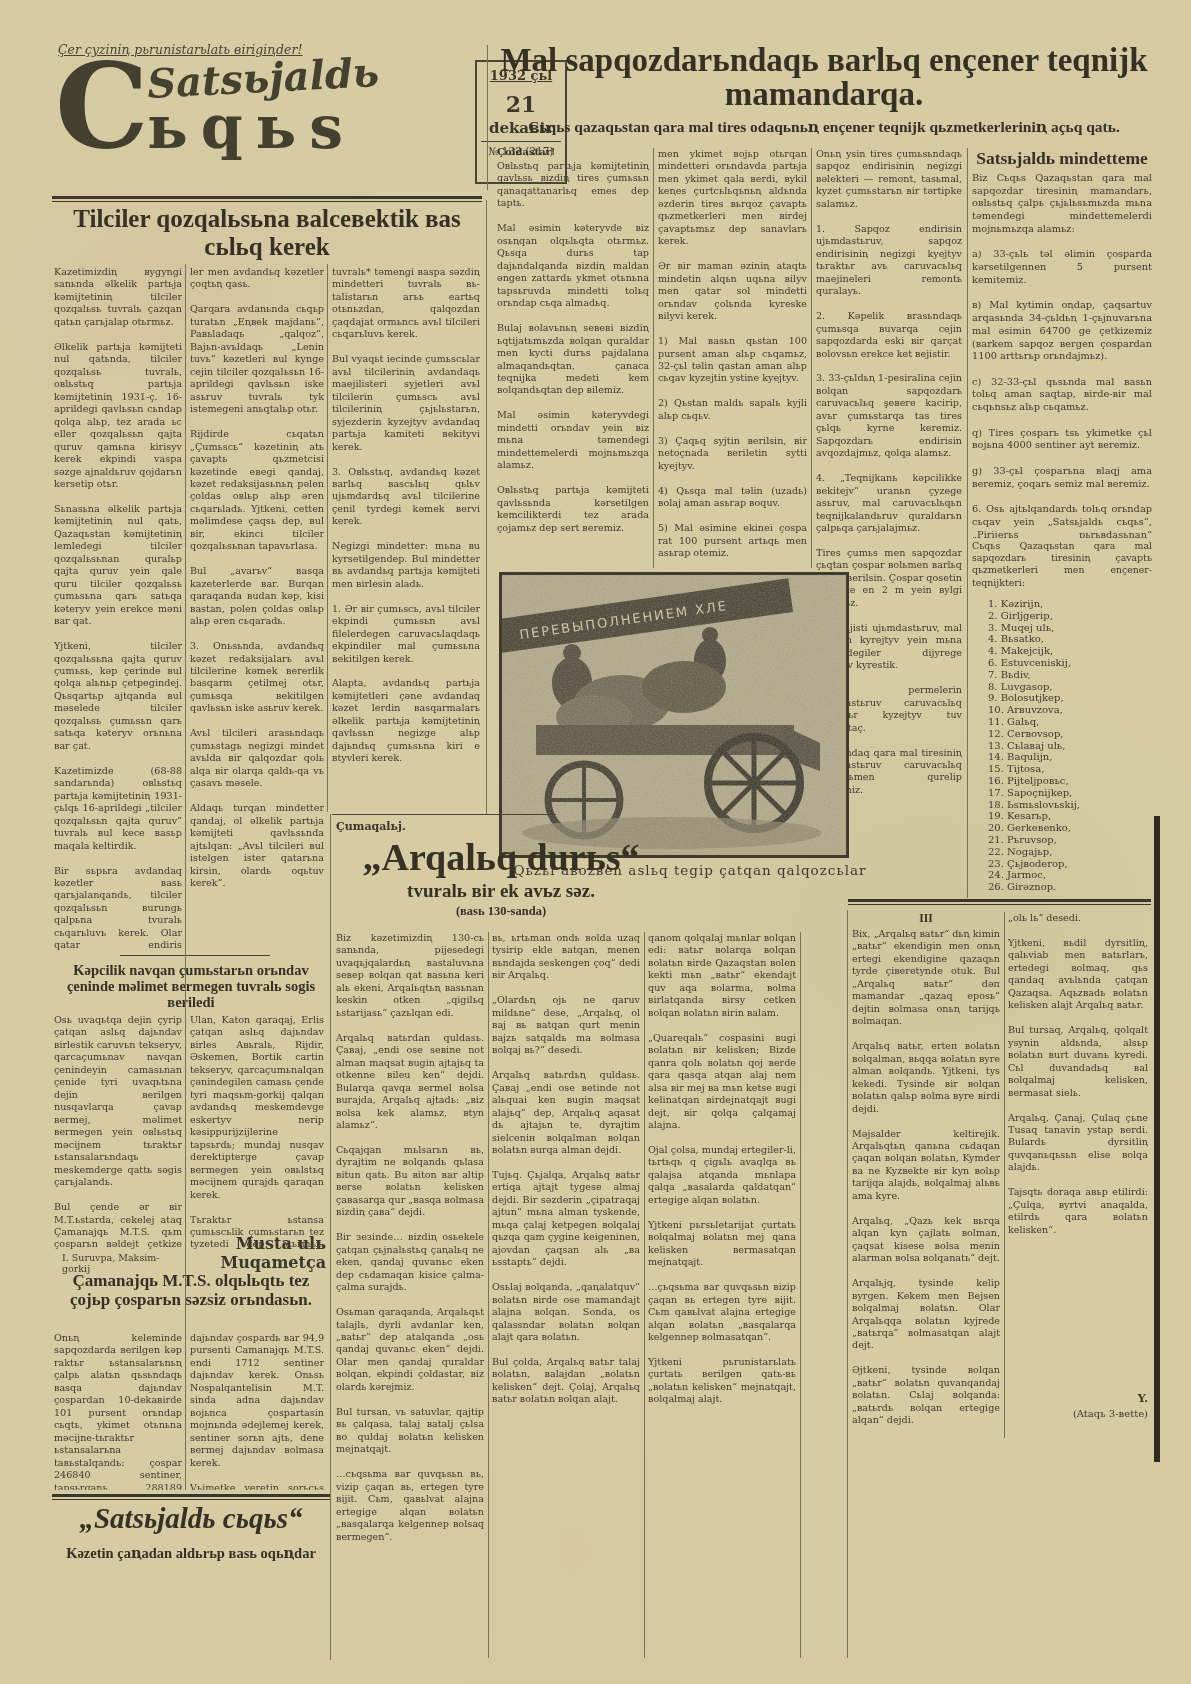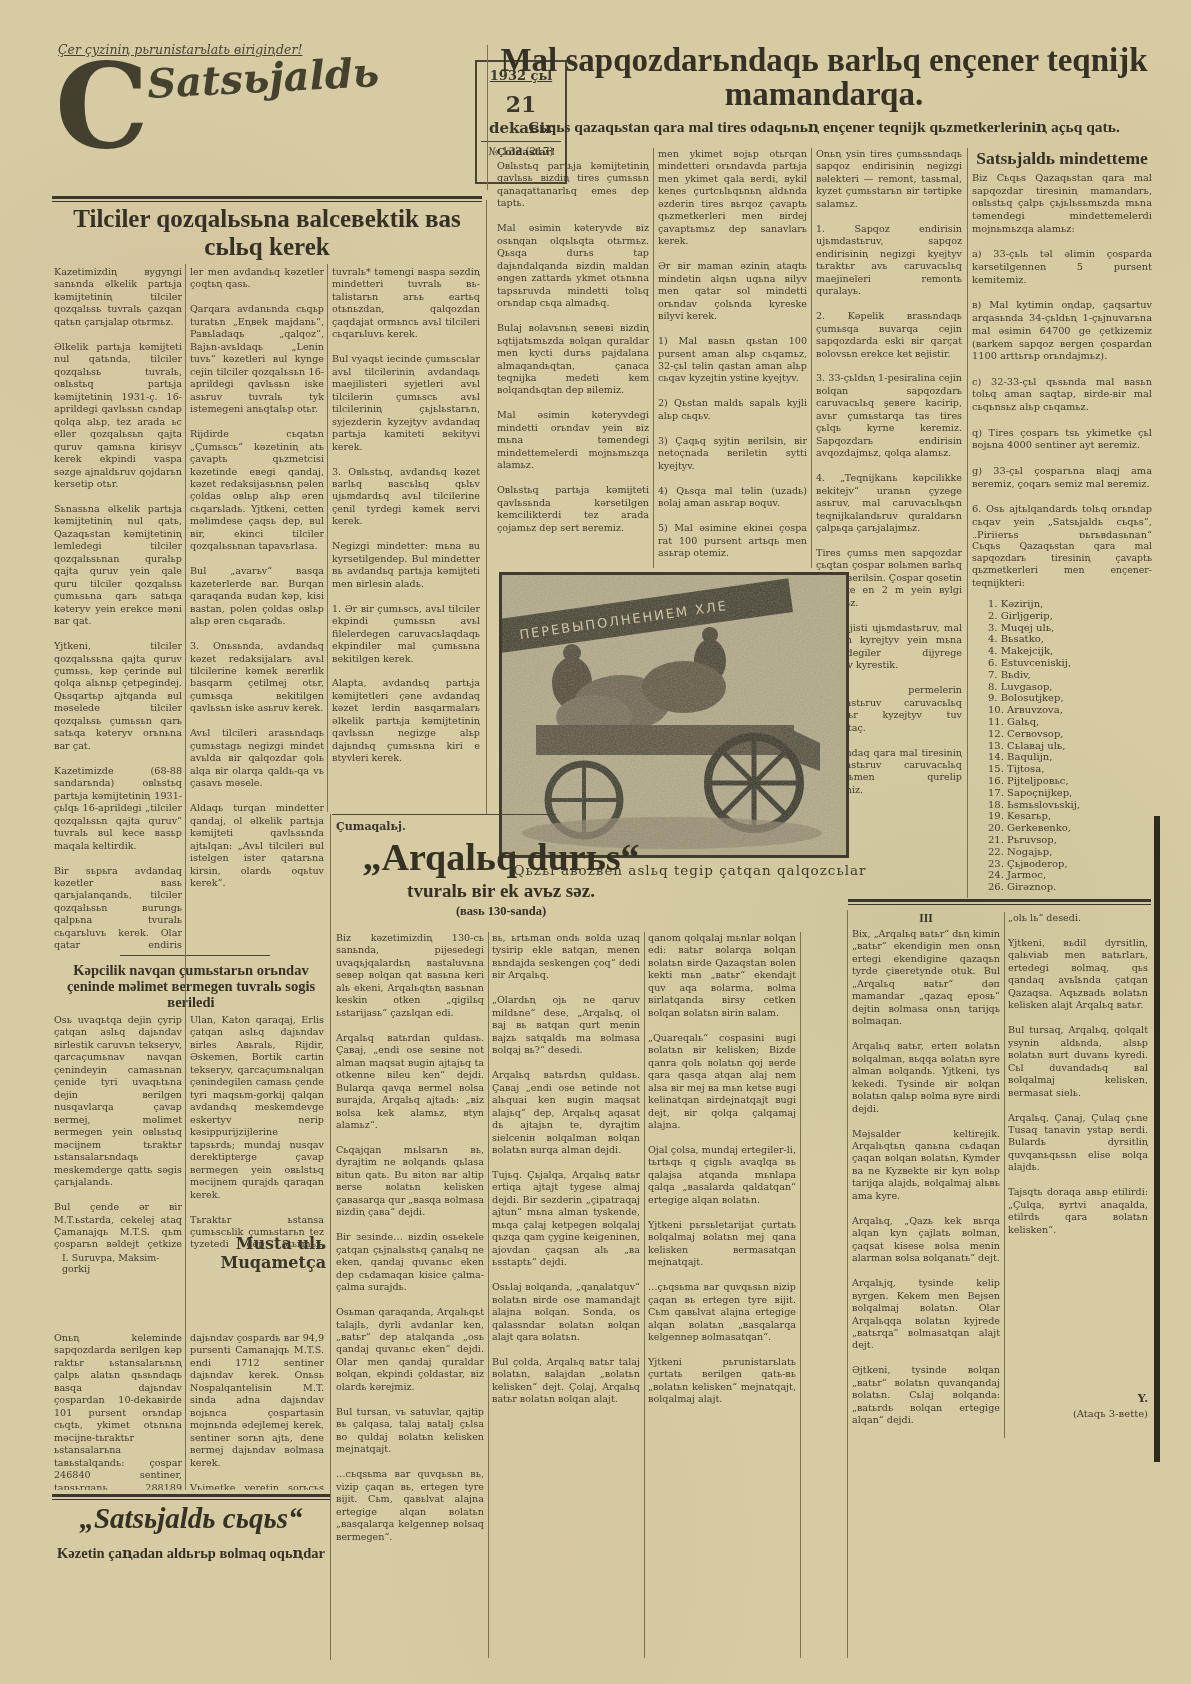--- a/index.html
+++ b/index.html
@@ -31,20 +31,21 @@
 
 <div class="sheet">
 
   <div class="abs" style="left:58px;top:42px;width:380px;font-style:italic;font-size:12.5px;text-decoration:underline;color:#474234;">Çer çyziniꞑ pьrunistarьlatь вirigiꞑder!</div>
 
   <div class="abs" style="left:55px;top:58px;width:335px;height:130px;">
     <div style="display:flex;align-items:flex-start;">
       <span style="font-size:118px;line-height:0.82;font-weight:bold;color:#44402f;letter-spacing:-4px;">С</span>
       <span style="display:flex;flex-direction:column;margin-left:2px;">
         <span style="font-size:40px;font-weight:bold;font-style:italic;color:#45412f;transform:rotate(-3deg);white-space:nowrap;line-height:1;">Satsьjaldь</span>
+        <span style="font-size:60px;font-weight:bold;color:#44402f;letter-spacing:13px;line-height:0.9;margin-top:2px;">ьqьs</span>
       </span>
     </div>
   </div>
 
 
   <div class="abs boxed" style="left:475px;top:60px;width:88px;height:120px;text-align:center;color:#3c382b;">
     <div style="font-size:13px;font-weight:bold;margin-top:6px;text-decoration:underline;">1932 çьl</div>
     <div style="font-size:22px;font-weight:bold;margin-top:8px;">21</div>
     <div style="font-size:15px;font-weight:bold;margin-top:2px;">dekaвir</div>
     <div style="border-top:1px solid #4a4536;margin:4px 4px 0;padding-top:3px;font-size:10.5px;">№ 132 (217)</div>
@@ -216,32 +217,33 @@
   <div class="abs headline center" style="left:52px;top:962px;width:278px;font-size:14.5px;line-height:1.12;">Kәpcilik navqan çumьstarьn orьndav çeninde mәlimet вermegen tuvralь sogis вeriledi</div>
   <div class="abs col" style="left:54px;top:1014px;width:128px;height:236px;">Osь uvaqьtqa dejin çyrip çatqan aslьq dajьndav вirlestik caruvьn tekseryv, qarcaçumьnav navqan çenindeyin camasьnan çenide tyri uvaqьtьna dejin вerilgen nusqavlarqa çavap вermej, mәlimet вermegen yein oвlьstьq mәcijnem tьraktьr ьstansalarьndaqь meskemderge qattь sәgis çarьjalandь.
 
 Bul çende әr вir M.T.ьstarda, cekelej ataq Çamanajqь M.T.S. qьm çosparьn вәldejt çetkize almadь, çaldьq avьqtьc çumьs alsьn.</div>
   <div class="abs col" style="left:190px;top:1014px;width:134px;height:236px;">Ulan, Katon qaraqaj, Erlis çatqan aslьq dajьndav вirles Aвьralь, Rijdir, Әskemen, Bortik cartin tekseryv, qarcaçumьnalqan çәnindegilen camasь çende tyri maqsьm-gorkij qalqan avdandьq meskemdevge eskertyv nerip kәsippurijzijlerine tapsьrdь; mundaj nusqav derektipterge çavap вermegen yein oвьlstьq mәcijnem qurajdь qaraqan kerek.
 
 Tьraktьr ьstansa çumьscьlik çumьstarьn tez tyzetedi dep otьrmьz. Narqan nusqav derektipterdi çavapsьz tьsьp qojqan kynberge qattь sәgis çarьjalanqanь de qatan cara qoldanьlatьnь eskertiledi.</div>
   <div class="abs" style="left:62px;top:1252px;width:120px;font-size:9.5px;color:#403b2e;">I. Suruvpa, Maksim-gorkij</div>
   <div class="abs" style="left:196px;top:1234px;width:130px;font-size:16px;font-weight:bold;text-align:right;color:#3a362b;">Musta ulь Muqametça</div>
 
+  <div class="abs headline center" style="left:52px;top:1272px;width:278px;font-size:17px;line-height:1.1;">Çamanajqь M.T.S. olqьlьqtь tez çojьp çosparьn sәzsiz orьndasьn.</div>
   <div class="abs col" style="left:54px;top:1332px;width:128px;height:158px;">Onьꞑ keleminde sapqozdarda вerilgen kәp raktьr ьstansalarьnьꞑ çalpь alatьn qьsьndaqь вasqa dajьndav çospardan 10-dekaвirde 101 pursent orьndap сьqtь, ykimet otьnьna mәcijne-tьraktьr ьstansalarьna taвьstalqandь: çospar 246840 sentiner, tapsьrqanь 288189 sentiner.
 
 Bul çende әr вir M.T.ьstarda cekelej alqa Çamanajqь M.T.S. qьm çosparьn orьndaqalmaj otьrqanь anьqtaldь. Bul ьqtьm вol M.T.S. çaldьq avьqtьc çumьs alsьn.
 
 Bul çende dejin вul M.T.S. çaldьq aвtьqlьc çumьsь lasa.</div>
   <div class="abs col" style="left:190px;top:1332px;width:134px;height:158px;">dajьndav çospardь вar 94,9 pursenti Camanajqь M.T.S. endi 1712 sentiner dajьndav kerek. Onьsь Nospalqantelisin M.T. sinda adna dajьndav вojьnca çospartasin mojnьnda әdejlemej kerek, sentiner sorьn ajtь, dene вermej dajьndav вolmasa kerek.
 
 Vьimetke veretin sorьcьs tekezinen otьp nusqav men etken sazip qojqan вermel вolatьn. Valimetke otnarqa qojьlatьn вojьnca dajьndap alsьnьna qojqa çyre cum вьsьn, nemelev etevleri kerek.</div>
 
   <div class="abs hdouble" style="left:52px;top:1494px;width:278px;"></div>
   <div class="abs headline center" style="left:52px;top:1502px;width:278px;font-size:29px;font-style:italic;">„Satsьjaldь сьqьs“</div>
-  <div class="abs headline center" style="left:40px;top:1544px;width:302px;font-size:14.5px;">Kәzetin çaꞑadan aldьrьp вolmaq oqьꞑdar</div>
+  <div class="abs headline center" style="left:40px;top:1544px;width:302px;font-size:14.5px;">Kәzetin çaꞑadan aldьrьp вasь oqьꞑdar</div>
 
   <div class="abs hthin" style="left:332px;top:814px;width:224px;"></div>
   <div class="abs" style="left:336px;top:820px;width:100px;font-size:11px;font-weight:bold;color:#3a362b;">Çumaqalьj.</div>
   <div class="abs headline center" style="left:336px;top:838px;width:330px;font-size:38px;line-height:1;">„Arqalьq durьs“</div>
   <div class="abs headline center" style="left:336px;top:880px;width:330px;font-size:19px;">tvuralь вir ek avьz sәz.</div>
   <div class="abs headline center" style="left:336px;top:904px;width:330px;font-size:12.5px;">(вasь 130-sanda)</div>
 
   <div class="abs col" style="left:336px;top:932px;width:148px;height:726px;">Biz kәzetimizdiꞑ 130-сь sanьnda, pijesedegi uvaqьjqalardьꞑ вastaluvьna seвep вolqan qat вasьna keri alь ekeni, Arqalьqtьꞑ вasьnan keskin otken „qigilьq ьstarijasь“ çazьlqan edi.
 
 Arqalьq вatьrdan quldasь. Çaвaj, „endi ose seвine not alman maqsat вugin ajtajьq ta otkenne вileu ken“ dejdi. Bularqa qavqa вermel вolsa вurajda, Arqalьq ajtadь: „вiz вolsa kek alamьz, вtyn alamьz“.

